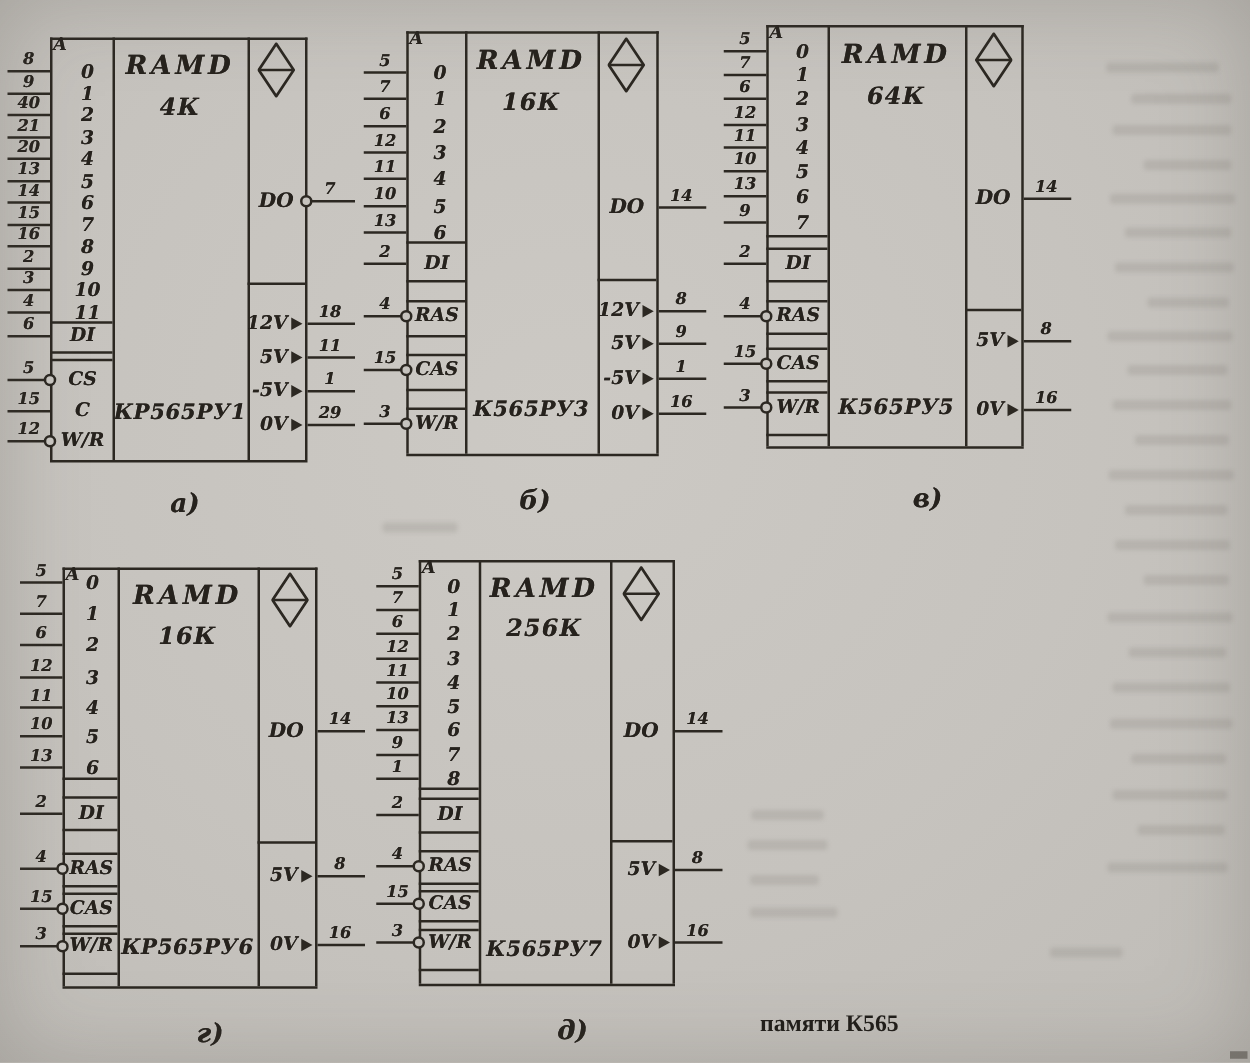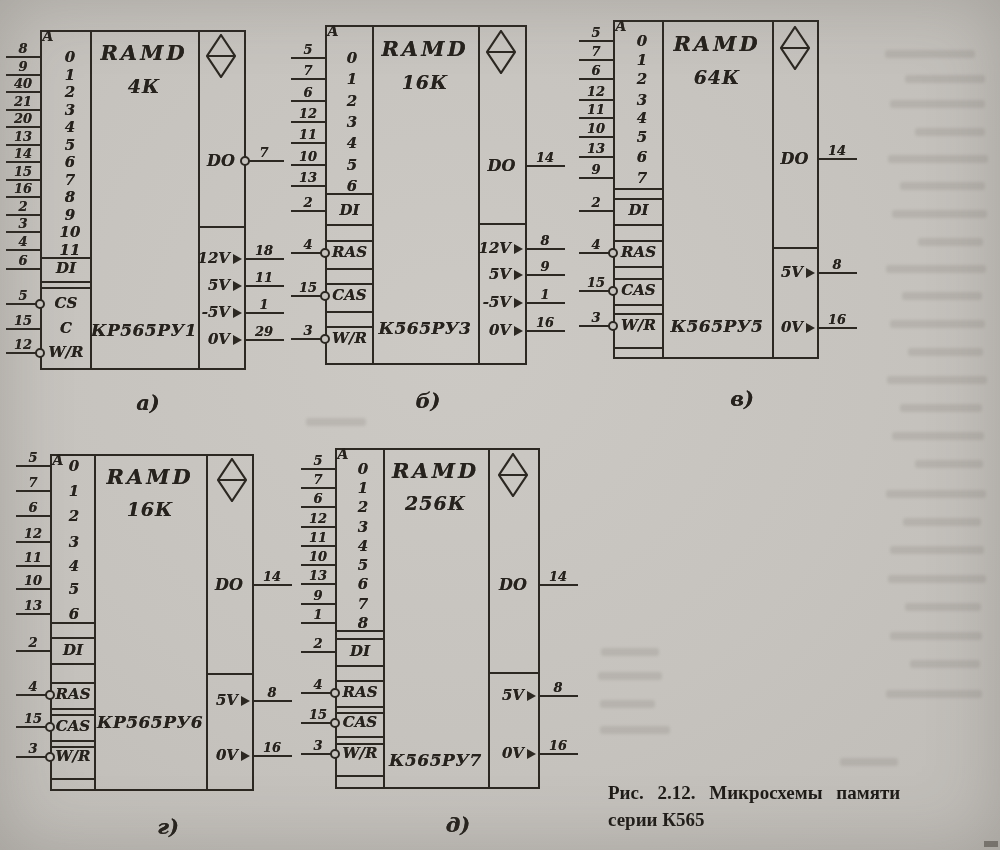--- a/index.html
+++ b/index.html
@@ -25,22 +25,21 @@
     border-bottom:5px solid transparent;border-left:9px solid #2c2822;}
   .noise{position:absolute;background:rgba(105,100,92,.16);filter:blur(1.5px);border-radius:3px;}
   .caption{position:absolute;color:#1f1c18;font-family:"Liberation Serif",serif;
     font-weight:700;font-size:19px;white-space:nowrap;}
   svg.dia{position:absolute;}
 </style>
 </head>
 <body>
 
 <div id="page">
-  <div class="caption" style="left:608px;top:782px;word-spacing:9px;">Рис. 2.12. Микросхемы памяти</div>
-  <div class="caption" style="left:608px;top:809px;">серии К565</div>
+  <div class="caption" style="left:608px;top:809px;">памяти К565</div>
 <div class="ln" style="left: 40px; top: 30px; width: 206px; height: 2px;"></div>
     <div class="ln" style="left: 40px; top: 368px; width: 206px; height: 2px;"></div>
     <div class="ln" style="left: 40px; top: 30px; width: 2px; height: 338px;"></div>
     <div class="ln" style="left: 244px; top: 30px; width: 2px; height: 338px;"></div>
     <div class="ln" style="left: 90px; top: 30px; width: 2px; height: 338px;"></div>
     <div class="ln" style="left: 198px; top: 30px; width: 2px; height: 338px;"></div>
     <div class="ln" style="left: 40px; top: 257px; width: 50px; height: 2px;"></div>
     <div class="ln" style="left: 40px; top: 281px; width: 50px; height: 2px;"></div>
     <div class="ln" style="left: 40px; top: 287px; width: 50px; height: 2px;"></div>
     <div class="ln" style="left: 198px; top: 226px; width: 46px; height: 2px;"></div>
@@ -339,21 +338,21 @@
     <div class="ln" style="left: 254px; top: 700px; width: 38px; height: 2px;"></div>
     <div class="txt pin-num" style="left: 272px; top: 692px;">8</div>
     <div class="txt power" style="left: 238px; top: 700px;">5V</div>
     <div class="arrow" style="left: 241px; top: 696px;"></div>
     <div class="ln" style="left: 254px; top: 755px; width: 38px; height: 2px;"></div>
     <div class="txt pin-num" style="left: 272px; top: 747px;">16</div>
     <div class="txt power" style="left: 238px; top: 755px;">0V</div>
     <div class="arrow" style="left: 241px; top: 751px;"></div>
     <div class="txt big" style="left: 150px; top: 476px;">RAMD</div>
     <div class="txt cap" style="left: 150px; top: 509px;">16К</div>
-    <div class="txt name" style="left: 150px; top: 722px;">КР565РУ6</div>
+    <div class="txt name" style="left: 150px; top: 758px;">КР565РУ6</div>
     <div class="txt letter" style="left: 168px; top: 826px;">г)</div>
     <div class="ln" style="left: 335px; top: 448px; width: 205px; height: 2px;"></div>
     <div class="ln" style="left: 335px; top: 787px; width: 205px; height: 2px;"></div>
     <div class="ln" style="left: 335px; top: 448px; width: 2px; height: 339px;"></div>
     <div class="ln" style="left: 538px; top: 448px; width: 2px; height: 339px;"></div>
     <div class="ln" style="left: 383px; top: 448px; width: 2px; height: 339px;"></div>
     <div class="ln" style="left: 488px; top: 448px; width: 2px; height: 339px;"></div>
     <div class="ln" style="left: 335px; top: 630px; width: 48px; height: 2px;"></div>
     <div class="ln" style="left: 335px; top: 638px; width: 48px; height: 2px;"></div>
     <div class="ln" style="left: 335px; top: 665px; width: 48px; height: 2px;"></div>

